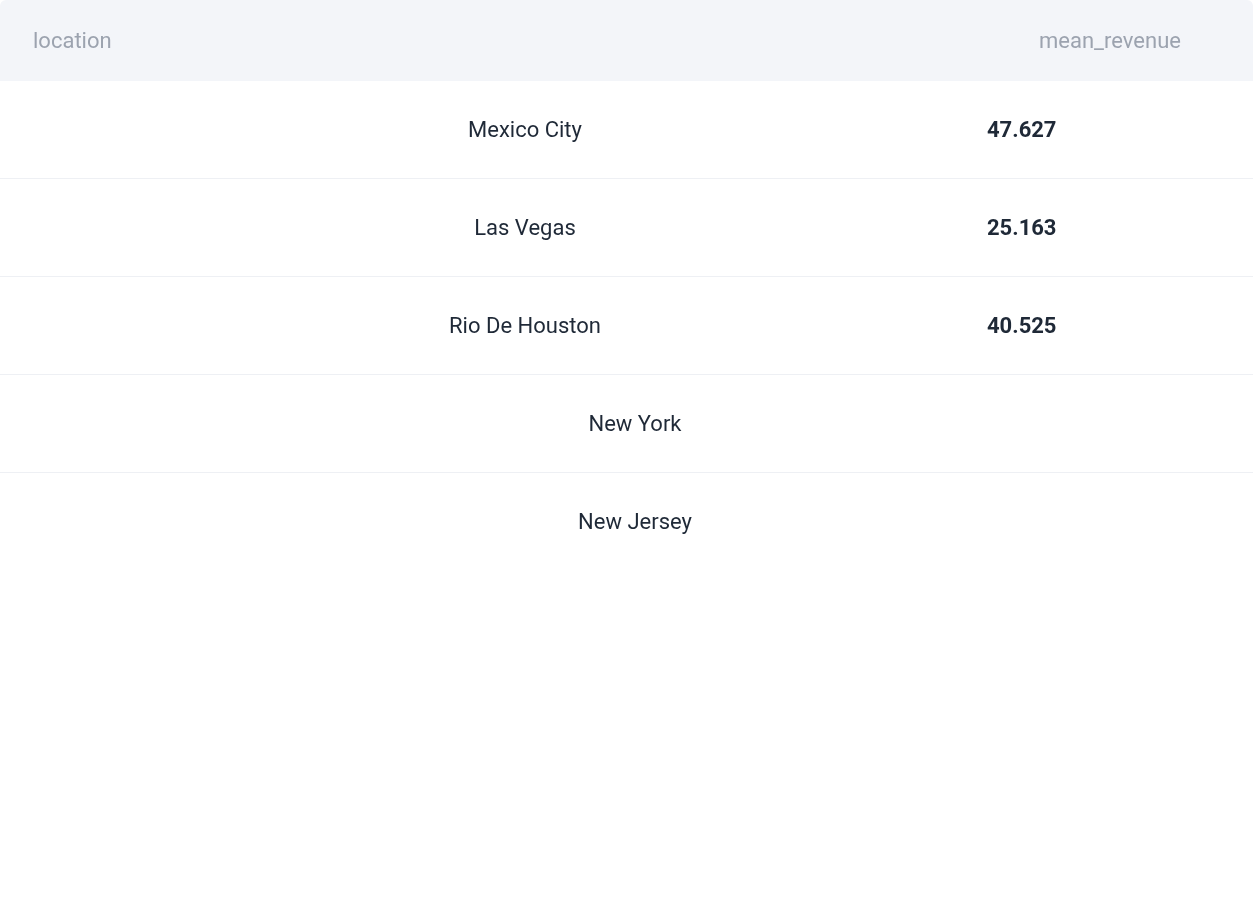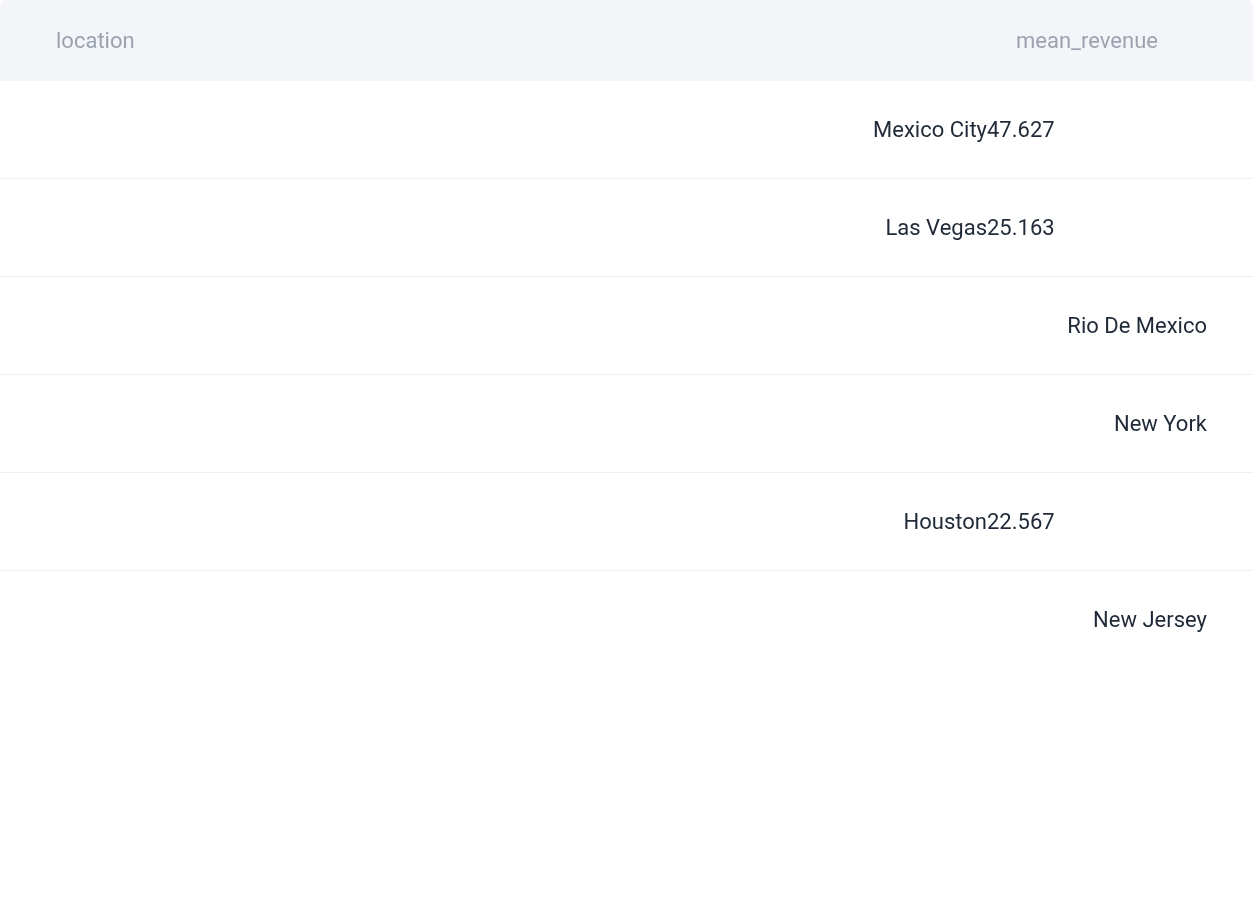--- a/index.html
+++ b/index.html
@@ -13,21 +13,21 @@
       padding: 0;
       width: 1253px;
     }
     .table-container {
       width: 100%;
     }
     .table-header {
       display: flex;
       background: #f3f5f9;
       border-radius: 6px 6px 0 0;
-      padding: 28px 56px;
+      padding: 28px 33px;
       align-items: center;
     }
     .header-cell-left {
       flex: 1;
       color: #9ca3af;
       font-size: 22px;
       font-weight: 400;
       text-align: left;
     }
     .header-cell-right {
@@ -44,27 +44,27 @@
       border-bottom: 1px solid #eef0f4;
     }
     .table-row:last-child {
       border-bottom: none;
     }
     .cell-left {
       flex: 1;
       color: #1f2937;
       font-size: 22px;
       font-weight: 400;
-      text-align: right;
+      text-align: center;
       margin-left: 17px;
     }
     .cell-right {
       color: #1f2937;
       font-size: 22px;
-      font-weight: 400;
+      font-weight: 700;
       text-align: left;
       min-width: 220px;
     }
   </style>
 </head>
 <body>
 
 <div class="table-container">
   <div class="table-header">
     <div class="header-cell-left">location</div>
@@ -76,29 +76,26 @@
     <div class="cell-right">47.627</div>
   </div>
 
   <div class="table-row">
     <div class="cell-left">Las Vegas</div>
     <div class="cell-right">25.163</div>
   </div>
 
 
   <div class="table-row">
-    <div class="cell-left">Rio De Mexico</div>
+    <div class="cell-left">Rio De Houston</div>
+    <div class="cell-right">40.525</div>
   </div>
 
   <div class="table-row">
     <div class="cell-left">New York</div>
   </div>
 
 
-  <div class="table-row">
-    <div class="cell-left">Houston</div>
-    <div class="cell-right">22.567</div>
-  </div>
 
   <div class="table-row">
     <div class="cell-left">New Jersey</div>
   </div>
 </div>
 
 </body></html>

